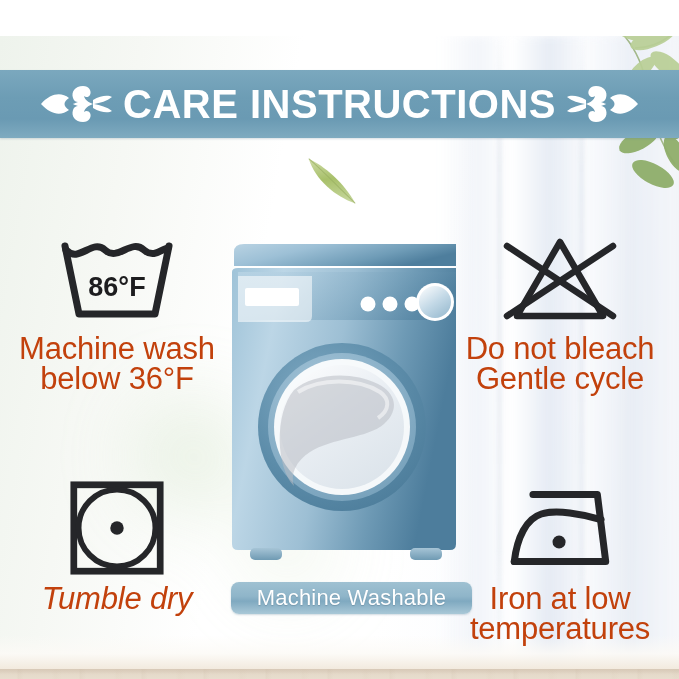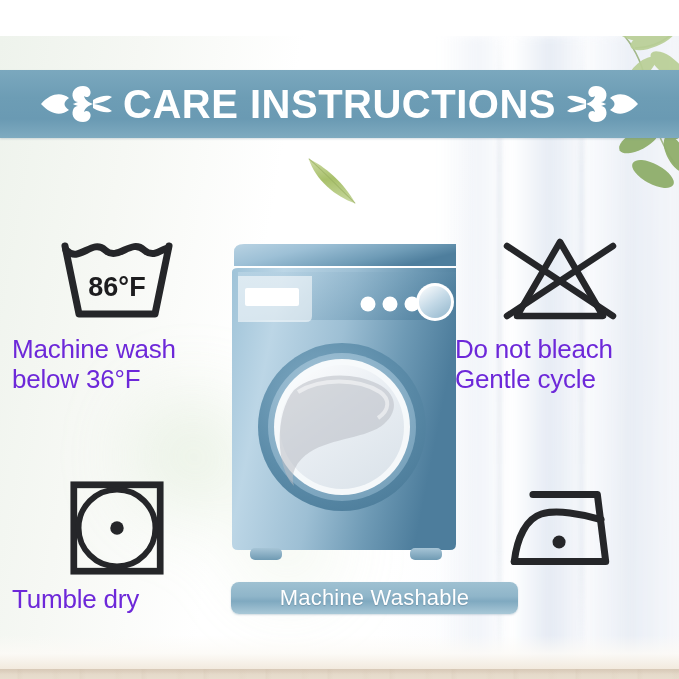--- a/index.html
+++ b/index.html
@@ -161,39 +161,39 @@
     right: -6px;
     top: -14px;
     width: 150px;
     height: 170px;
   }
 
   
   .cell {
     position: absolute;
     width: 210px;
-    text-align: left;
+    text-align: center;
   }
   .cell.tl { left: 12px;  top: 192px; }
   .cell.tr { left: 455px; top: 192px; }
-  .cell.bl { left: 12px;  top: 442px; }
+  .cell.bl { left: 12px;  top: 442px; font-style: italic; }
   .cell.br { left: 455px; top: 442px; }
 
   .sym {
     height: 100px;
     display: flex;
     align-items: center;
     justify-content: center;
   }
   .sym svg { display: block; overflow: visible; }
 
   .caption {
     margin-top: 6px;
-    color: #6d28d9;
-    font-size: 26px;
+    color: #c2410c;
+    font-size: 31px;
     line-height: 30px;
     letter-spacing: -.2px;
   }
   .caption .ln { display: block; }
 
   .tubtemp {
     font-size: 27px;
     font-weight: bold;
     fill: #1d1d1f;
     font-family: "Liberation Sans", sans-serif;
@@ -206,21 +206,21 @@
     top: 206px;
     width: 234px;
     height: 330px;
   }
 
   
   .badge {
     position: absolute;
     left: 231px;
     top: 546px;
-    width: 287px;
+    width: 241px;
     height: 32px;
     border-radius: 8px;
     background: linear-gradient(180deg, #9fc1d2 0%, #8fb5c9 45%, #7fa9c0 60%, #a9c8d7 100%);
     display: flex;
     align-items: center;
     justify-content: center;
     box-shadow: 0 1px 2px rgba(120,150,170,.35);
   }
   .badge-text {
     color: #ffffff;
@@ -447,19 +447,23 @@
   <div class="cell br">
     <div class="sym">
       <svg viewBox="0 0 120 92" width="112" height="92">
         <g fill="none" stroke="#252629" stroke-width="7.5" stroke-linecap="round" stroke-linejoin="round">
           <path d="M11 82 L109 82 L100 10 L31 10"></path>
           <path d="M11 82 C14 56, 24 36, 40 31 C56 26, 84 31, 104 37"></path>
         </g>
         <circle cx="59" cy="61" r="7" fill="#252629"></circle>
       </svg>
     </div>
+    <div class="caption">
+      <span class="ln">Iron at low</span>
+      <span class="ln">temperatures</span>
+    </div>
   </div>
 
   <div class="badge">
     <span class="badge-text">Machine Washable</span>
   </div>
 
 </div>
 
 </body></html>

